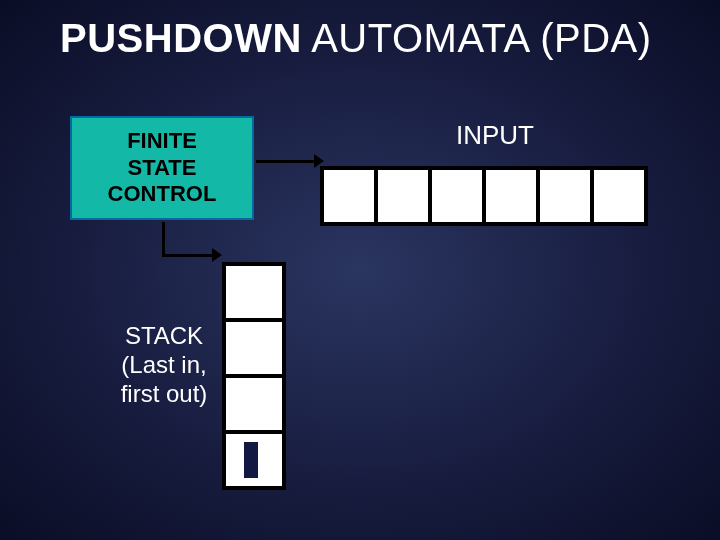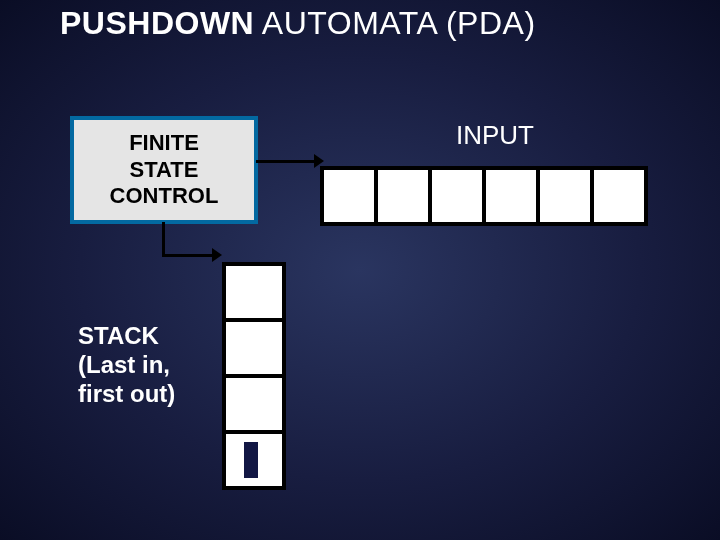--- a/index.html
+++ b/index.html
@@ -1,29 +1,29 @@
 <!DOCTYPE html>
 <html><head>
 <meta charset="utf-8">
 <style>
   html,body{margin:0;padding:0;width:720px;height:540px;overflow:hidden;
     background:radial-gradient(ellipse at center,#2a3560 0%,#181d40 55%,#0a0d25 100%);
     font-family:Arial,Helvetica,sans-serif;color:#fff}
-  .title{position:absolute;left:60px;top:5px;font-size:32px;letter-spacing:.5px}
+  .title{position:absolute;left:60px;top:16px;font-size:40px;letter-spacing:.5px}
   .title .bold{font-weight:900}
-  .fsc{position:absolute;left:70px;top:116px;width:180px;height:100px;background:#e5e5e5;
-    border:4px solid #0369a1;color:#000;font-weight:700;font-size:22px;text-align:center;
+  .fsc{position:absolute;left:70px;top:116px;width:180px;height:100px;background:#14b8a6;
+    border:2px solid #0369a1;color:#000;font-weight:700;font-size:22px;text-align:center;
     display:flex;align-items:center;justify-content:center;line-height:1.2}
   .input-label{position:absolute;left:456px;top:120px;color:#fff;font-weight:400;font-size:26px}
   .tape{position:absolute;left:320px;top:166px;width:320px;height:52px;display:flex;
     background:#fff;border:4px solid #000}
   .tape .cell{flex:1;border-right:4px solid #000}
   .tape .cell:last-child{border-right:none}
-  .stack-label{position:absolute;left:78px;top:322px;color:#fff;font-weight:700;
-    font-size:24px;line-height:1.2;text-align:left;width:140px}
+  .stack-label{position:absolute;left:94px;top:322px;color:#fff;font-weight:400;
+    font-size:24px;line-height:1.2;text-align:center;width:140px}
   .stack{position:absolute;left:222px;top:262px;width:56px;height:220px;background:#fff;
     border:4px solid #000;display:flex;flex-direction:column}
   .stack .scell{flex:1;border-bottom:4px solid #000}
   .stack .scell:last-child{border-bottom:none}
   .marker{position:absolute;left:244px;top:442px;width:14px;height:36px;background:#121744}
   
   .c1h{position:absolute;left:256px;top:160px;width:62px;height:3px;background:#000}
   .c1a{position:absolute;left:314px;top:154px;width:0;height:0;border-left:10px solid #000;
     border-top:7px solid transparent;border-bottom:7px solid transparent}
   

